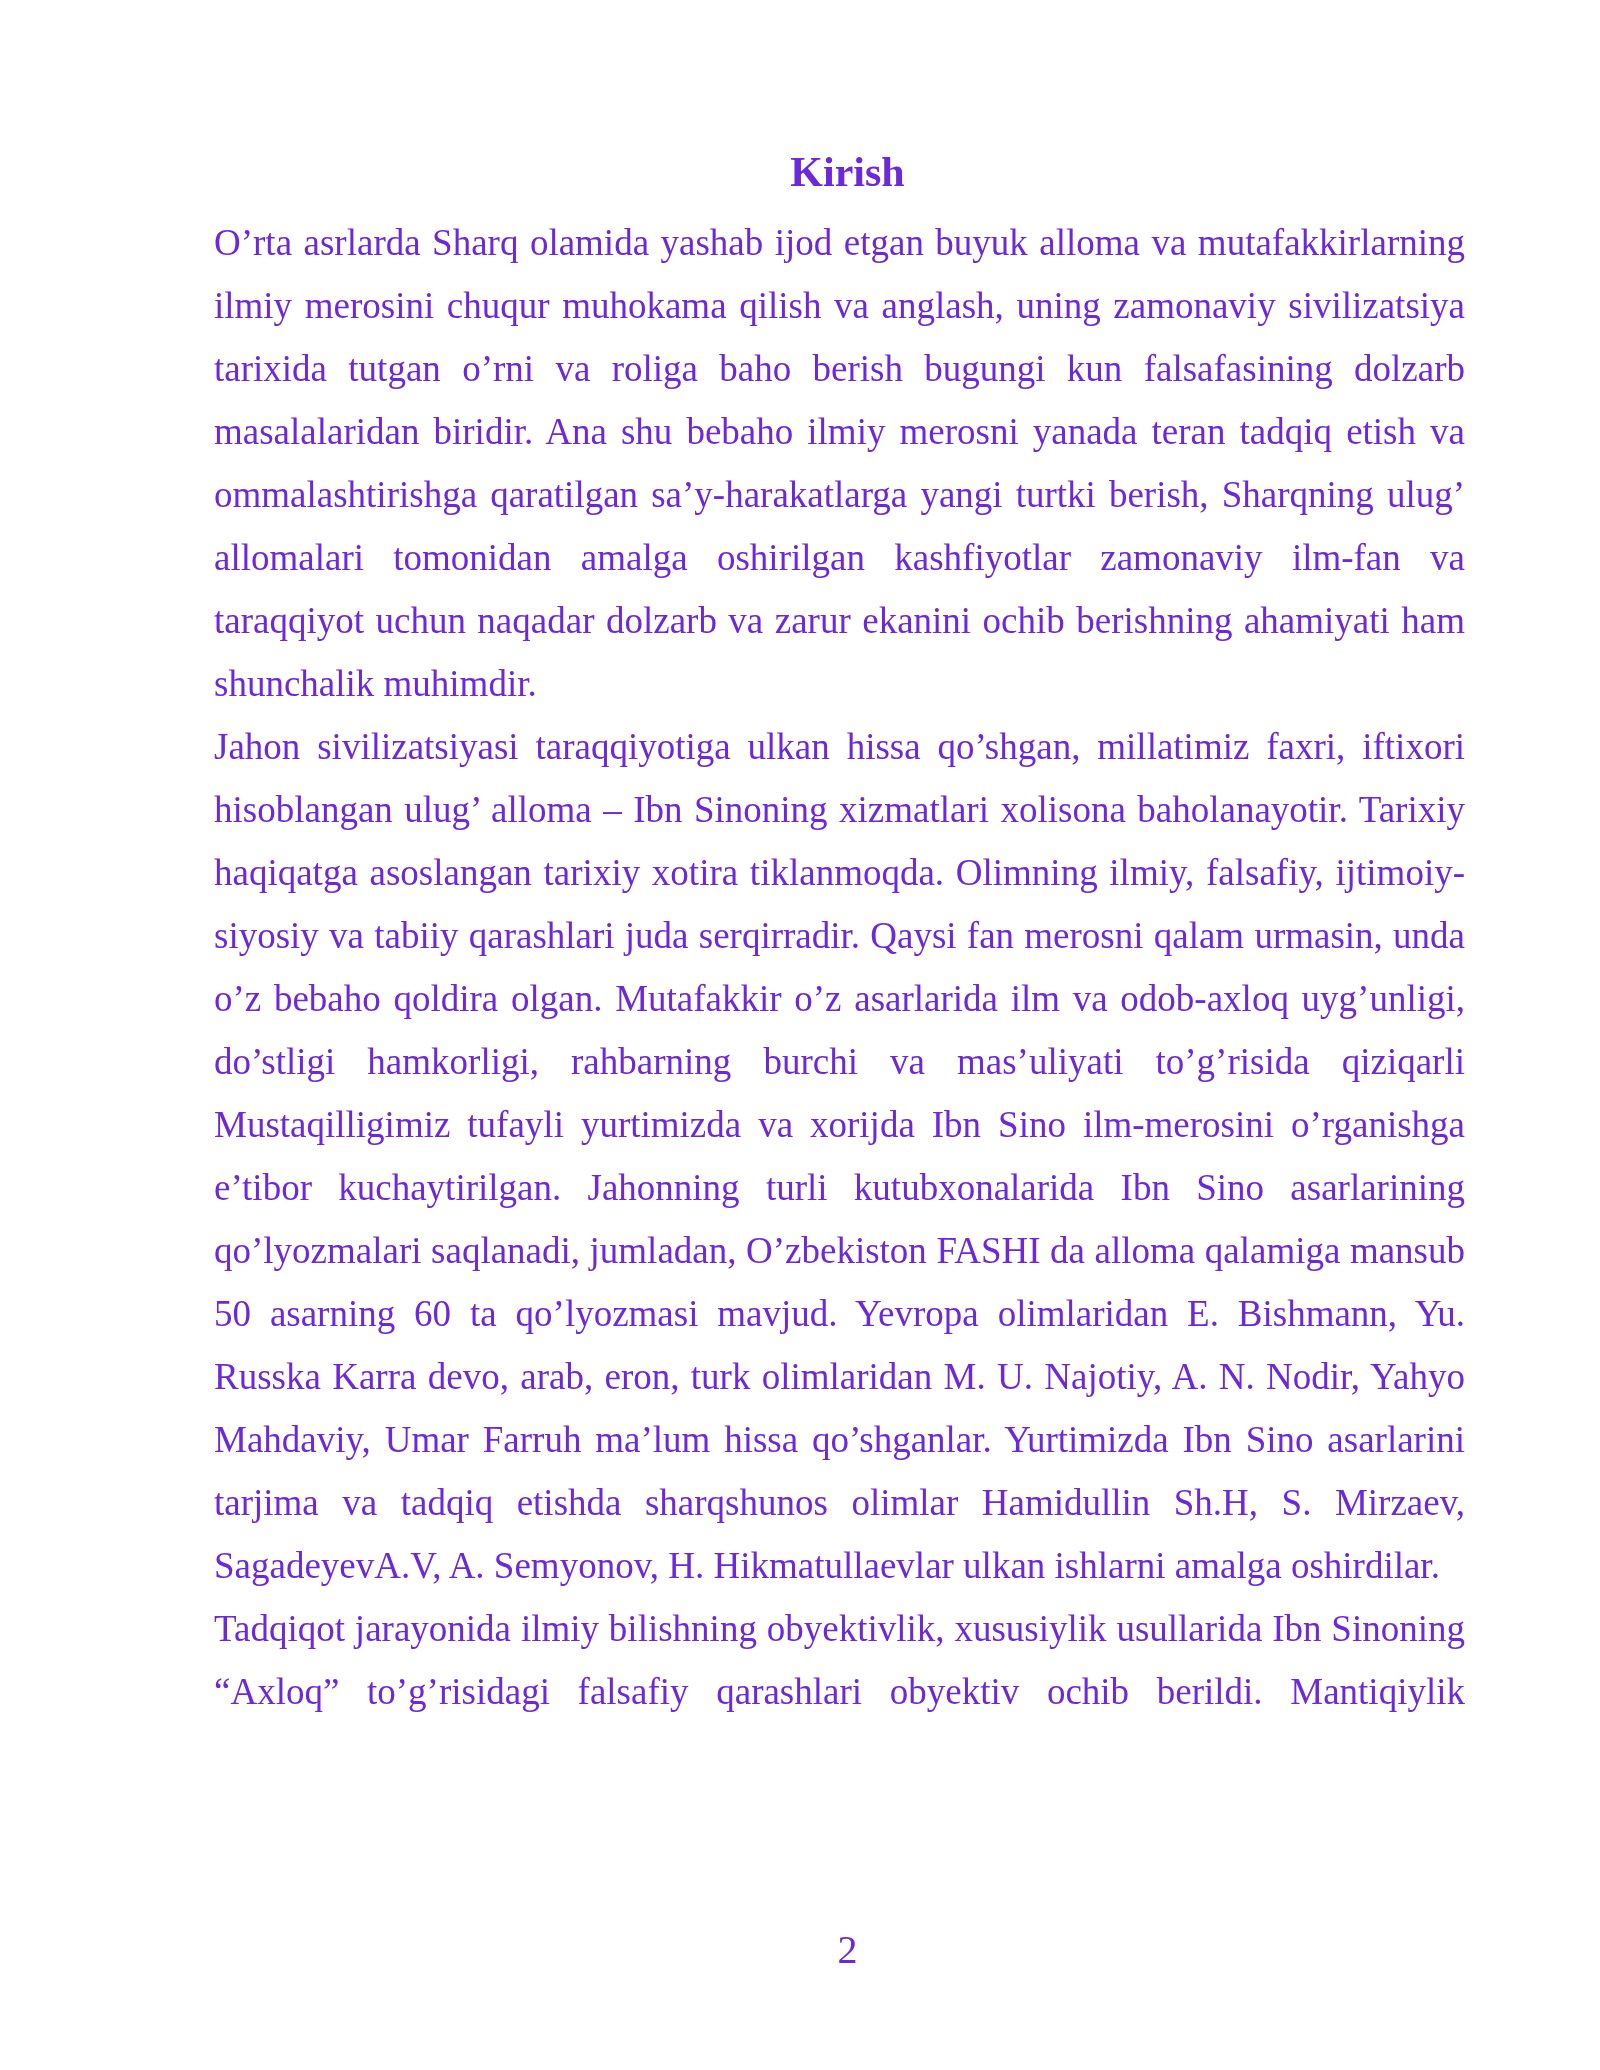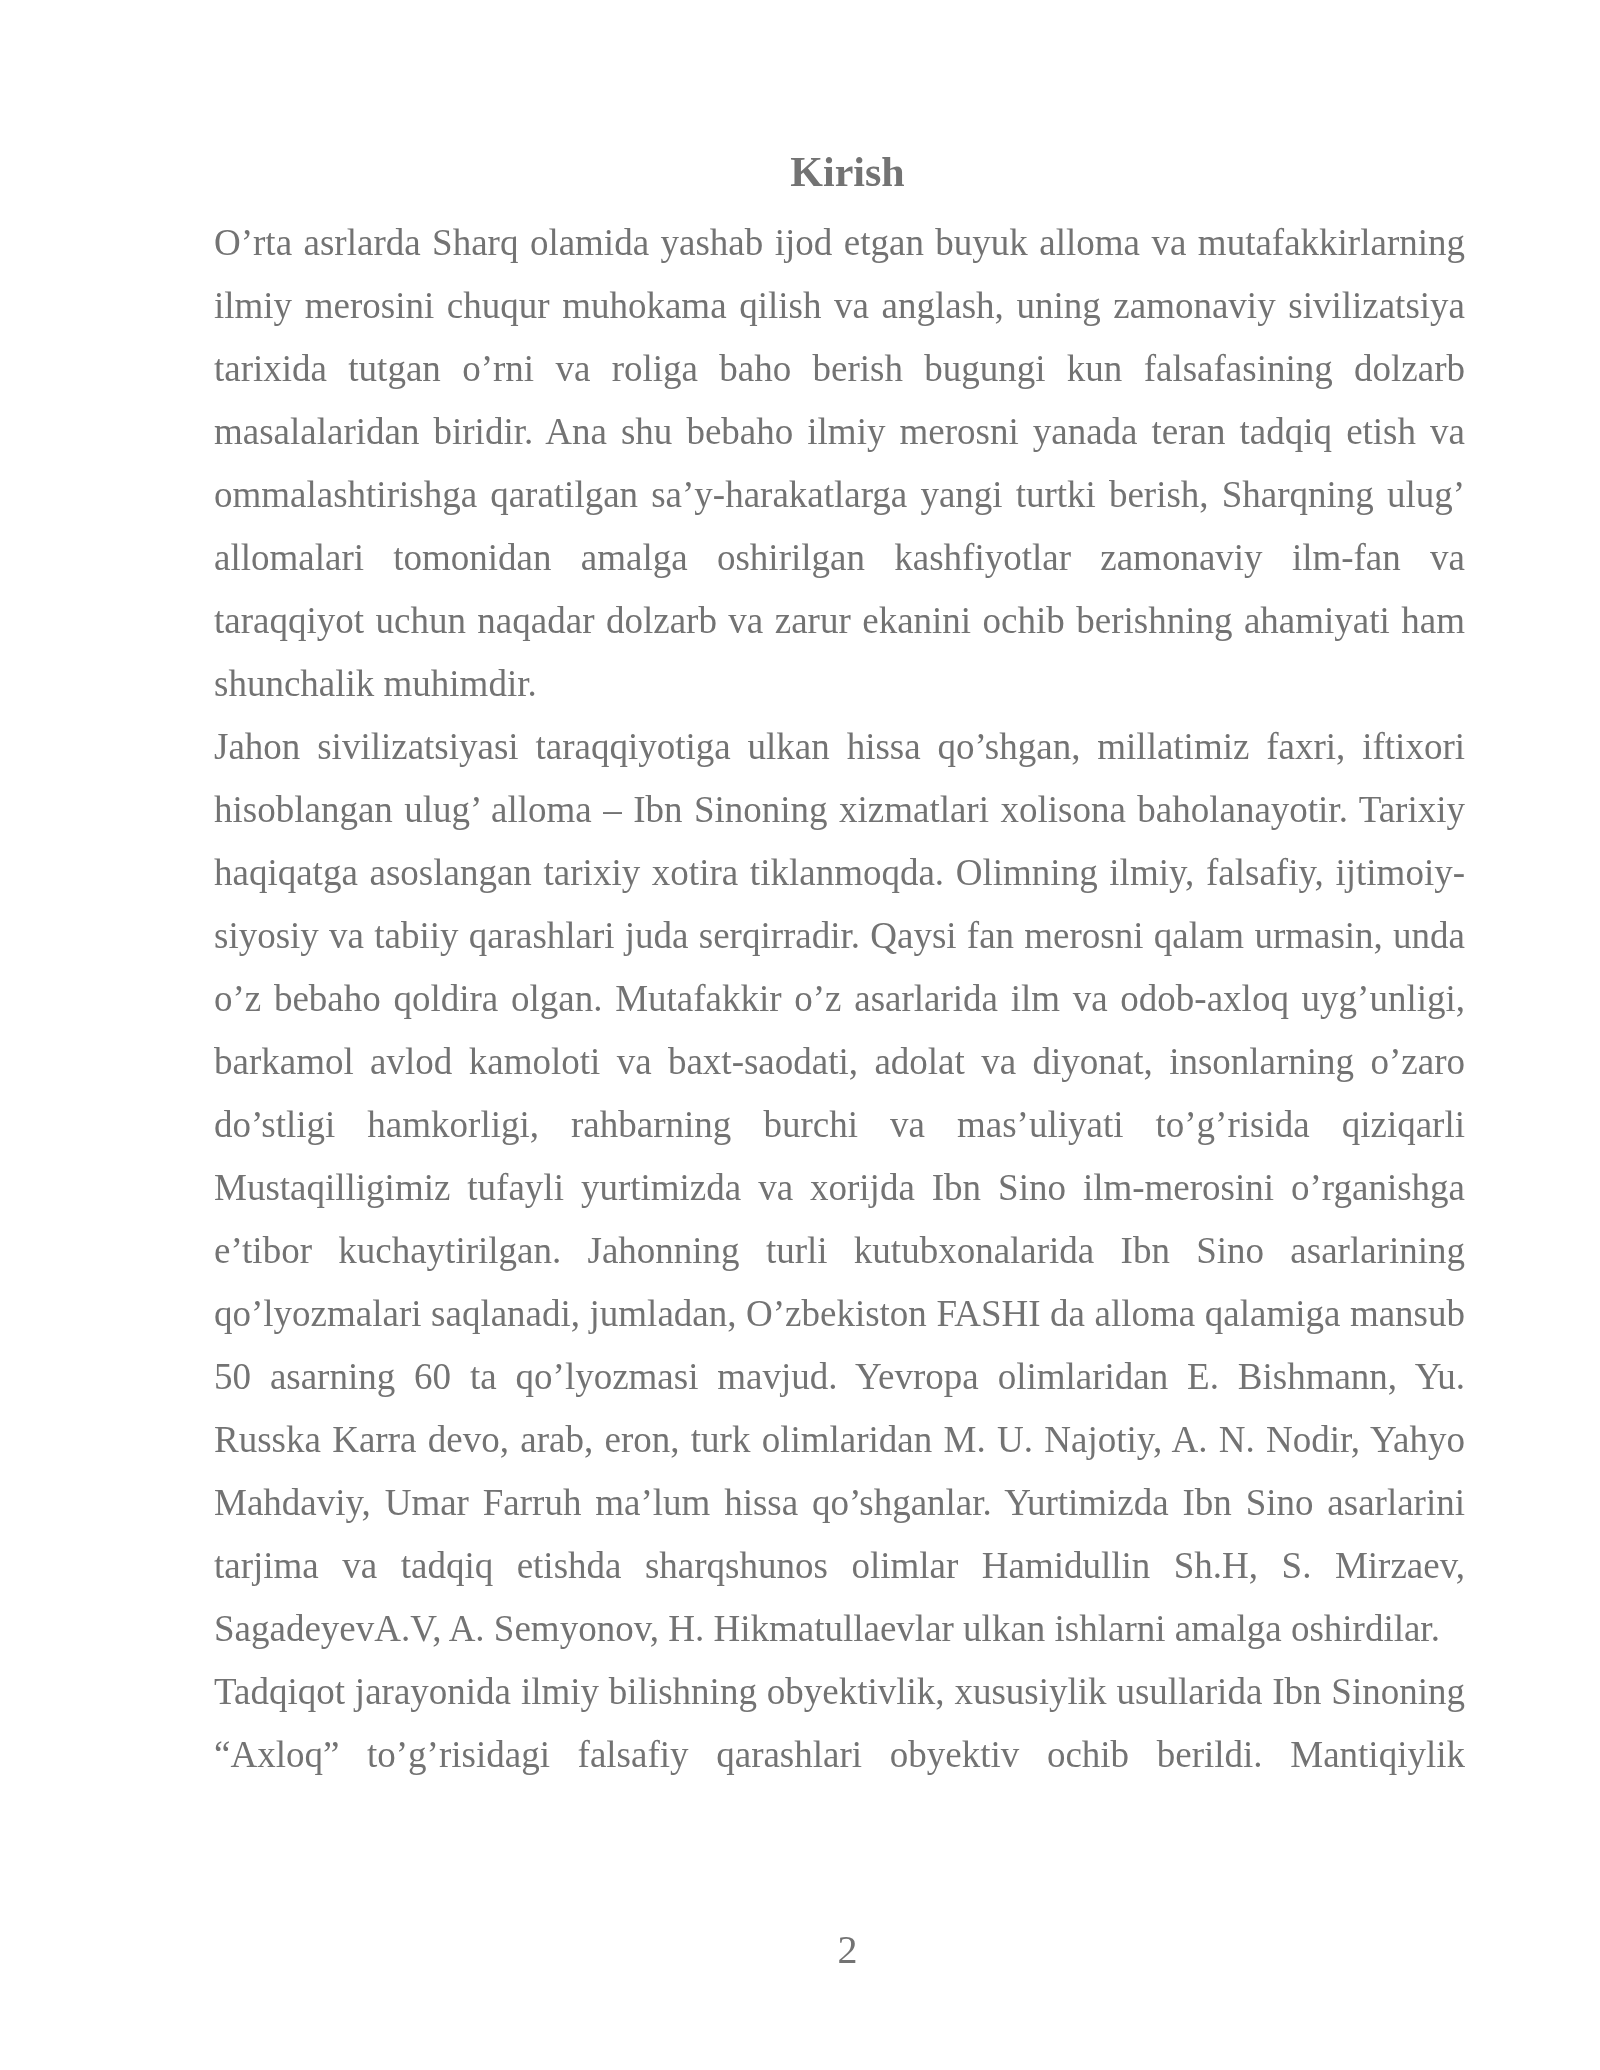--- a/index.html
+++ b/index.html
@@ -5,21 +5,21 @@
   html, body {
     margin: 0;
     padding: 0;
     background: #ffffff;
   }
   .page {
     position: relative;
     width: 1600px;
     height: 2070px;
     background: #ffffff;
-    color: #737373;
+    color: #6d28d9;
     font-family: "Liberation Serif", "DejaVu Serif", serif;
     overflow: hidden;
   }
   .doc-title {
     position: absolute;
     left: 222px;
     top: 140px;
     width: 1251px;
     font-size: 42px;
     line-height: 65px;
@@ -72,21 +72,20 @@
     <div class="line">ommalashtirishga qaratilgan sa’y-harakatlarga yangi turtki berish, Sharqning ulug’</div>
     <div class="line">allomalari tomonidan amalga oshirilgan kashfiyotlar zamonaviy ilm-fan va</div>
     <div class="line">taraqqiyot uchun naqadar dolzarb va zarur ekanini ochib berishning ahamiyati ham</div>
     <div class="line pend">shunchalik muhimdir.</div>
 
     <div class="line">Jahon sivilizatsiyasi taraqqiyotiga ulkan hissa qo’shgan, millatimiz faxri, iftixori</div>
     <div class="line">hisoblangan ulug’ alloma – Ibn Sinoning xizmatlari xolisona baholanayotir. Tarixiy</div>
     <div class="line">haqiqatga asoslangan tarixiy xotira tiklanmoqda. Olimning ilmiy, falsafiy, ijtimoiy-</div>
     <div class="line">siyosiy va tabiiy qarashlari juda serqirradir. Qaysi fan merosni qalam urmasin, unda</div>
     <div class="line">o’z bebaho qoldira olgan. Mutafakkir o’z asarlarida ilm va odob-axloq uyg’unligi,</div>
-    <div class="line">barkamol avlod kamoloti va baxt-saodati, adolat va diyonat, insonlarning o’zaro</div>
     <div class="line">do’stligi hamkorligi, rahbarning burchi va mas’uliyati to’g’risida qiziqarli g’oyalarni</div>
 
     <div class="line">Mustaqilligimiz tufayli yurtimizda va xorijda Ibn Sino ilm-merosini o’rganishga</div>
     <div class="line">e’tibor kuchaytirilgan. Jahonning turli kutubxonalarida Ibn Sino asarlarining</div>
     <div class="line">qo’lyozmalari saqlanadi, jumladan, O’zbekiston FASHI da alloma qalamiga mansub</div>
     <div class="line">50 asarning 60 ta qo’lyozmasi mavjud. Yevropa olimlaridan E. Bishmann, Yu.</div>
     <div class="line">Russka Karra devo, arab, eron, turk olimlaridan M. U. Najotiy, A. N. Nodir, Yahyo</div>
     <div class="line">Mahdaviy, Umar Farruh ma’lum hissa qo’shganlar. Yurtimizda Ibn Sino asarlarini</div>
     <div class="line">tarjima va tadqiq etishda sharqshunos olimlar Hamidullin Sh.H, S. Mirzaev,</div>
     <div class="line pend">SagadeyevA.V, A. Semyonov, H. Hikmatullaevlar ulkan ishlarni amalga oshirdilar.</div>

